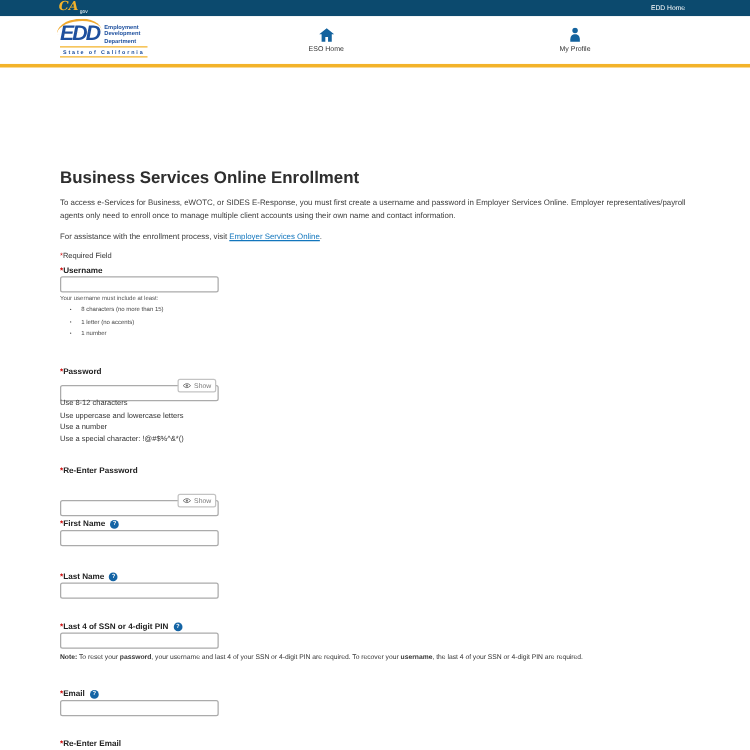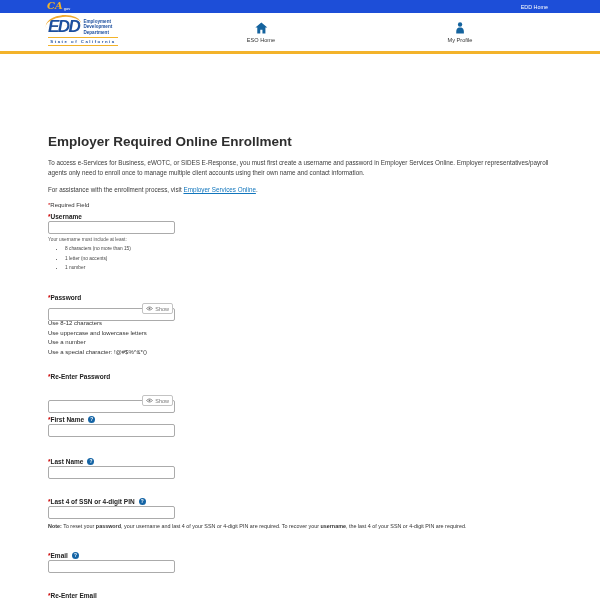--- a/index.html
+++ b/index.html
@@ -1,20 +1,20 @@
 <!DOCTYPE html>
 <html><head>
 <meta charset="utf-8">
 <style>
   * { margin:0; padding:0; box-sizing:border-box; }
   html,body { width:600px; height:600px; overflow:hidden; background:#fff;
     font-family:"Liberation Sans", sans-serif; color:#333; }
 
   
-  .topbar { position:relative; height:13px; background:#1d4ed8; }
+  .topbar { position:relative; height:13px; background:#0c4a6e; }
   .ca-logo { position:absolute; left:47px; top:0px; display:flex; align-items:flex-end; cursor:pointer; }
   .ca-logo .ca { font-family:"DejaVu Serif", serif; font-style:italic; font-weight:bold;
     color:#f3b32a; font-size:10px; line-height:12px; }
   .ca-logo .gov { color:#fff; font-size:4px; margin-left:1px; padding-bottom:1.5px; }
   .topbar-link { position:absolute; right:52px; top:3.5px; color:#fff; font-size:5.4px; text-decoration:none; }
 
   
   .header { position:relative; height:38px; background:#fff; }
 
   .edd-logo { position:absolute; left:48px; top:5px; cursor:pointer; }
@@ -110,21 +110,21 @@
       <path d="M10 10 C4.5 10 3 14 3 18 L3 21 L17 21 L17 18 C17 14 15.5 10 10 10 Z" fill="#14639e"></path>
     </svg>
     <div class="nav-label">My Profile</div>
   </div>
 </div>
 
 <div class="gold-line"></div>
 
 <div class="main">
 
-  <h1 class="grp page-title" style="top:80px">Employer Required Online Enrollment</h1>
+  <h1 class="grp page-title" style="top:80px">Business Services Online Enrollment</h1>
 
   <p class="grp intro" style="top:104px">To access e-Services for Business, eWOTC, or SIDES E-Response, you must first create a username and password in Employer Services Online. Employer representatives/payroll agents only need to enroll once to manage multiple client accounts using their own name and contact information.</p>
 
   <p class="grp assist" style="top:132px"><span>For assistance with the enrollment process, visit </span><a>Employer Services Online</a><span>.</span></p>
 
   <div class="grp required-note" style="top:148px"><span class="req">*</span><span>Required Field</span></div>
 
   <div class="grp f-label" style="top:159px">
       <span class="req">*</span>
       <span>Username</span>

